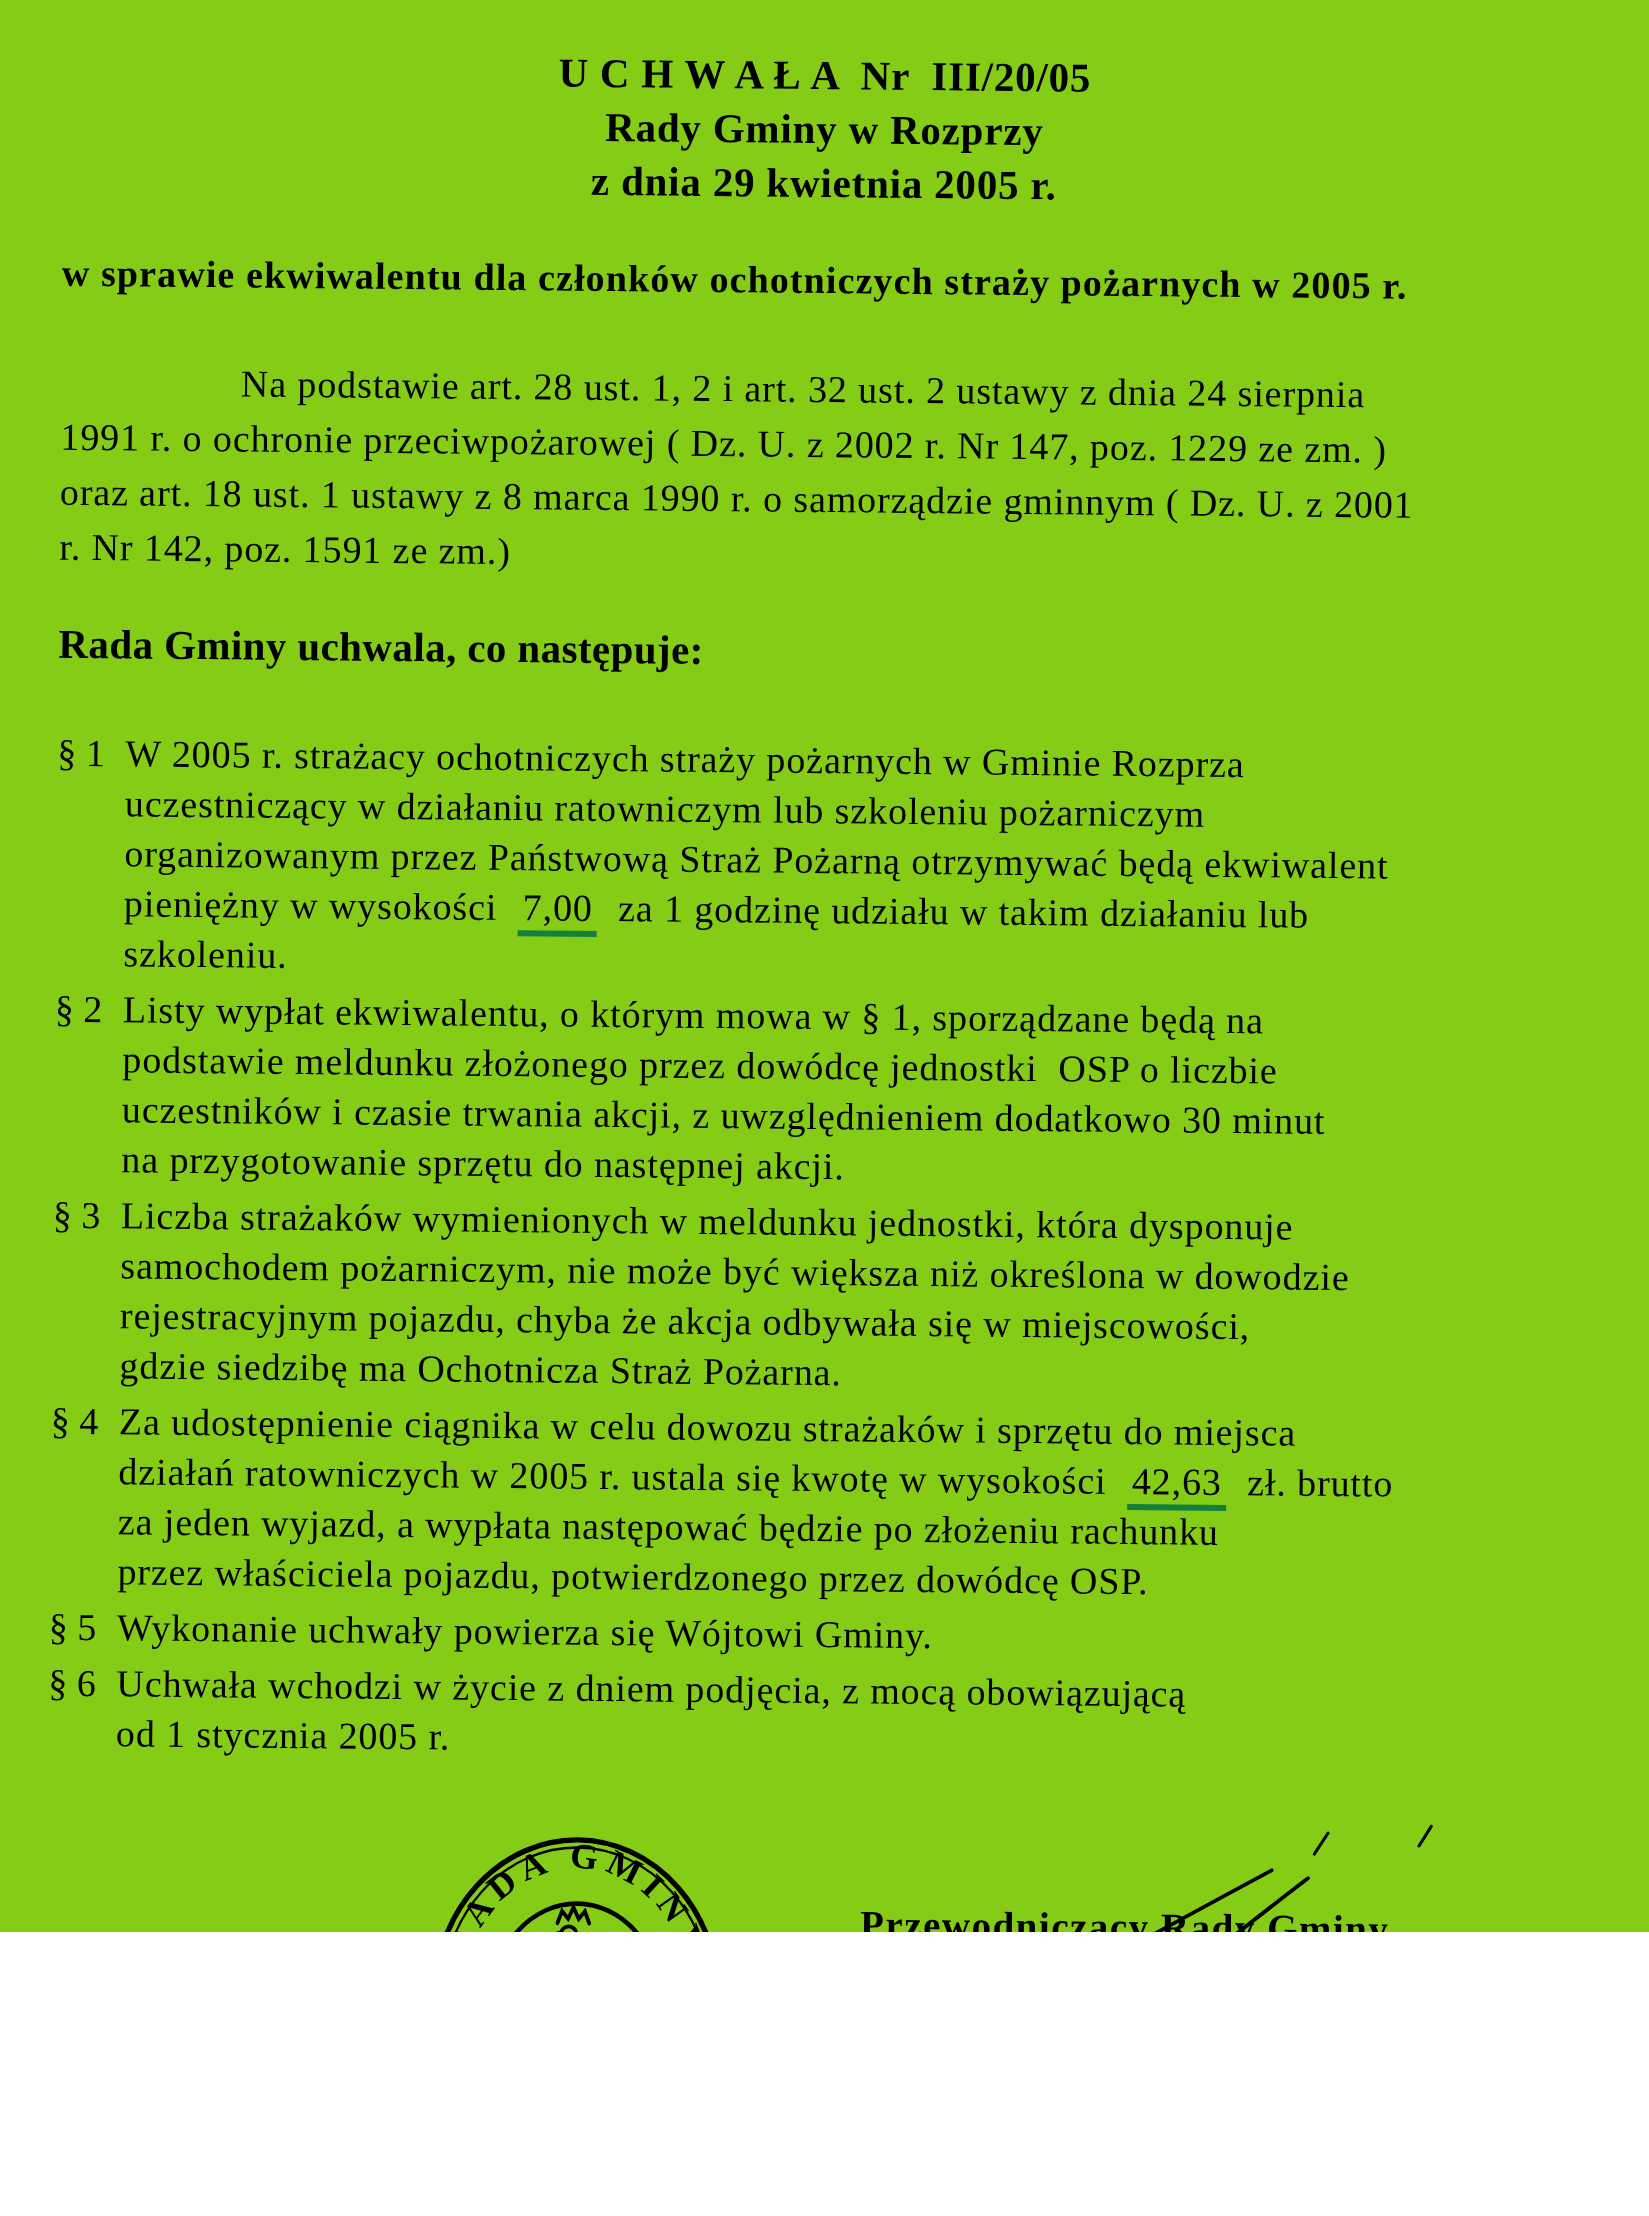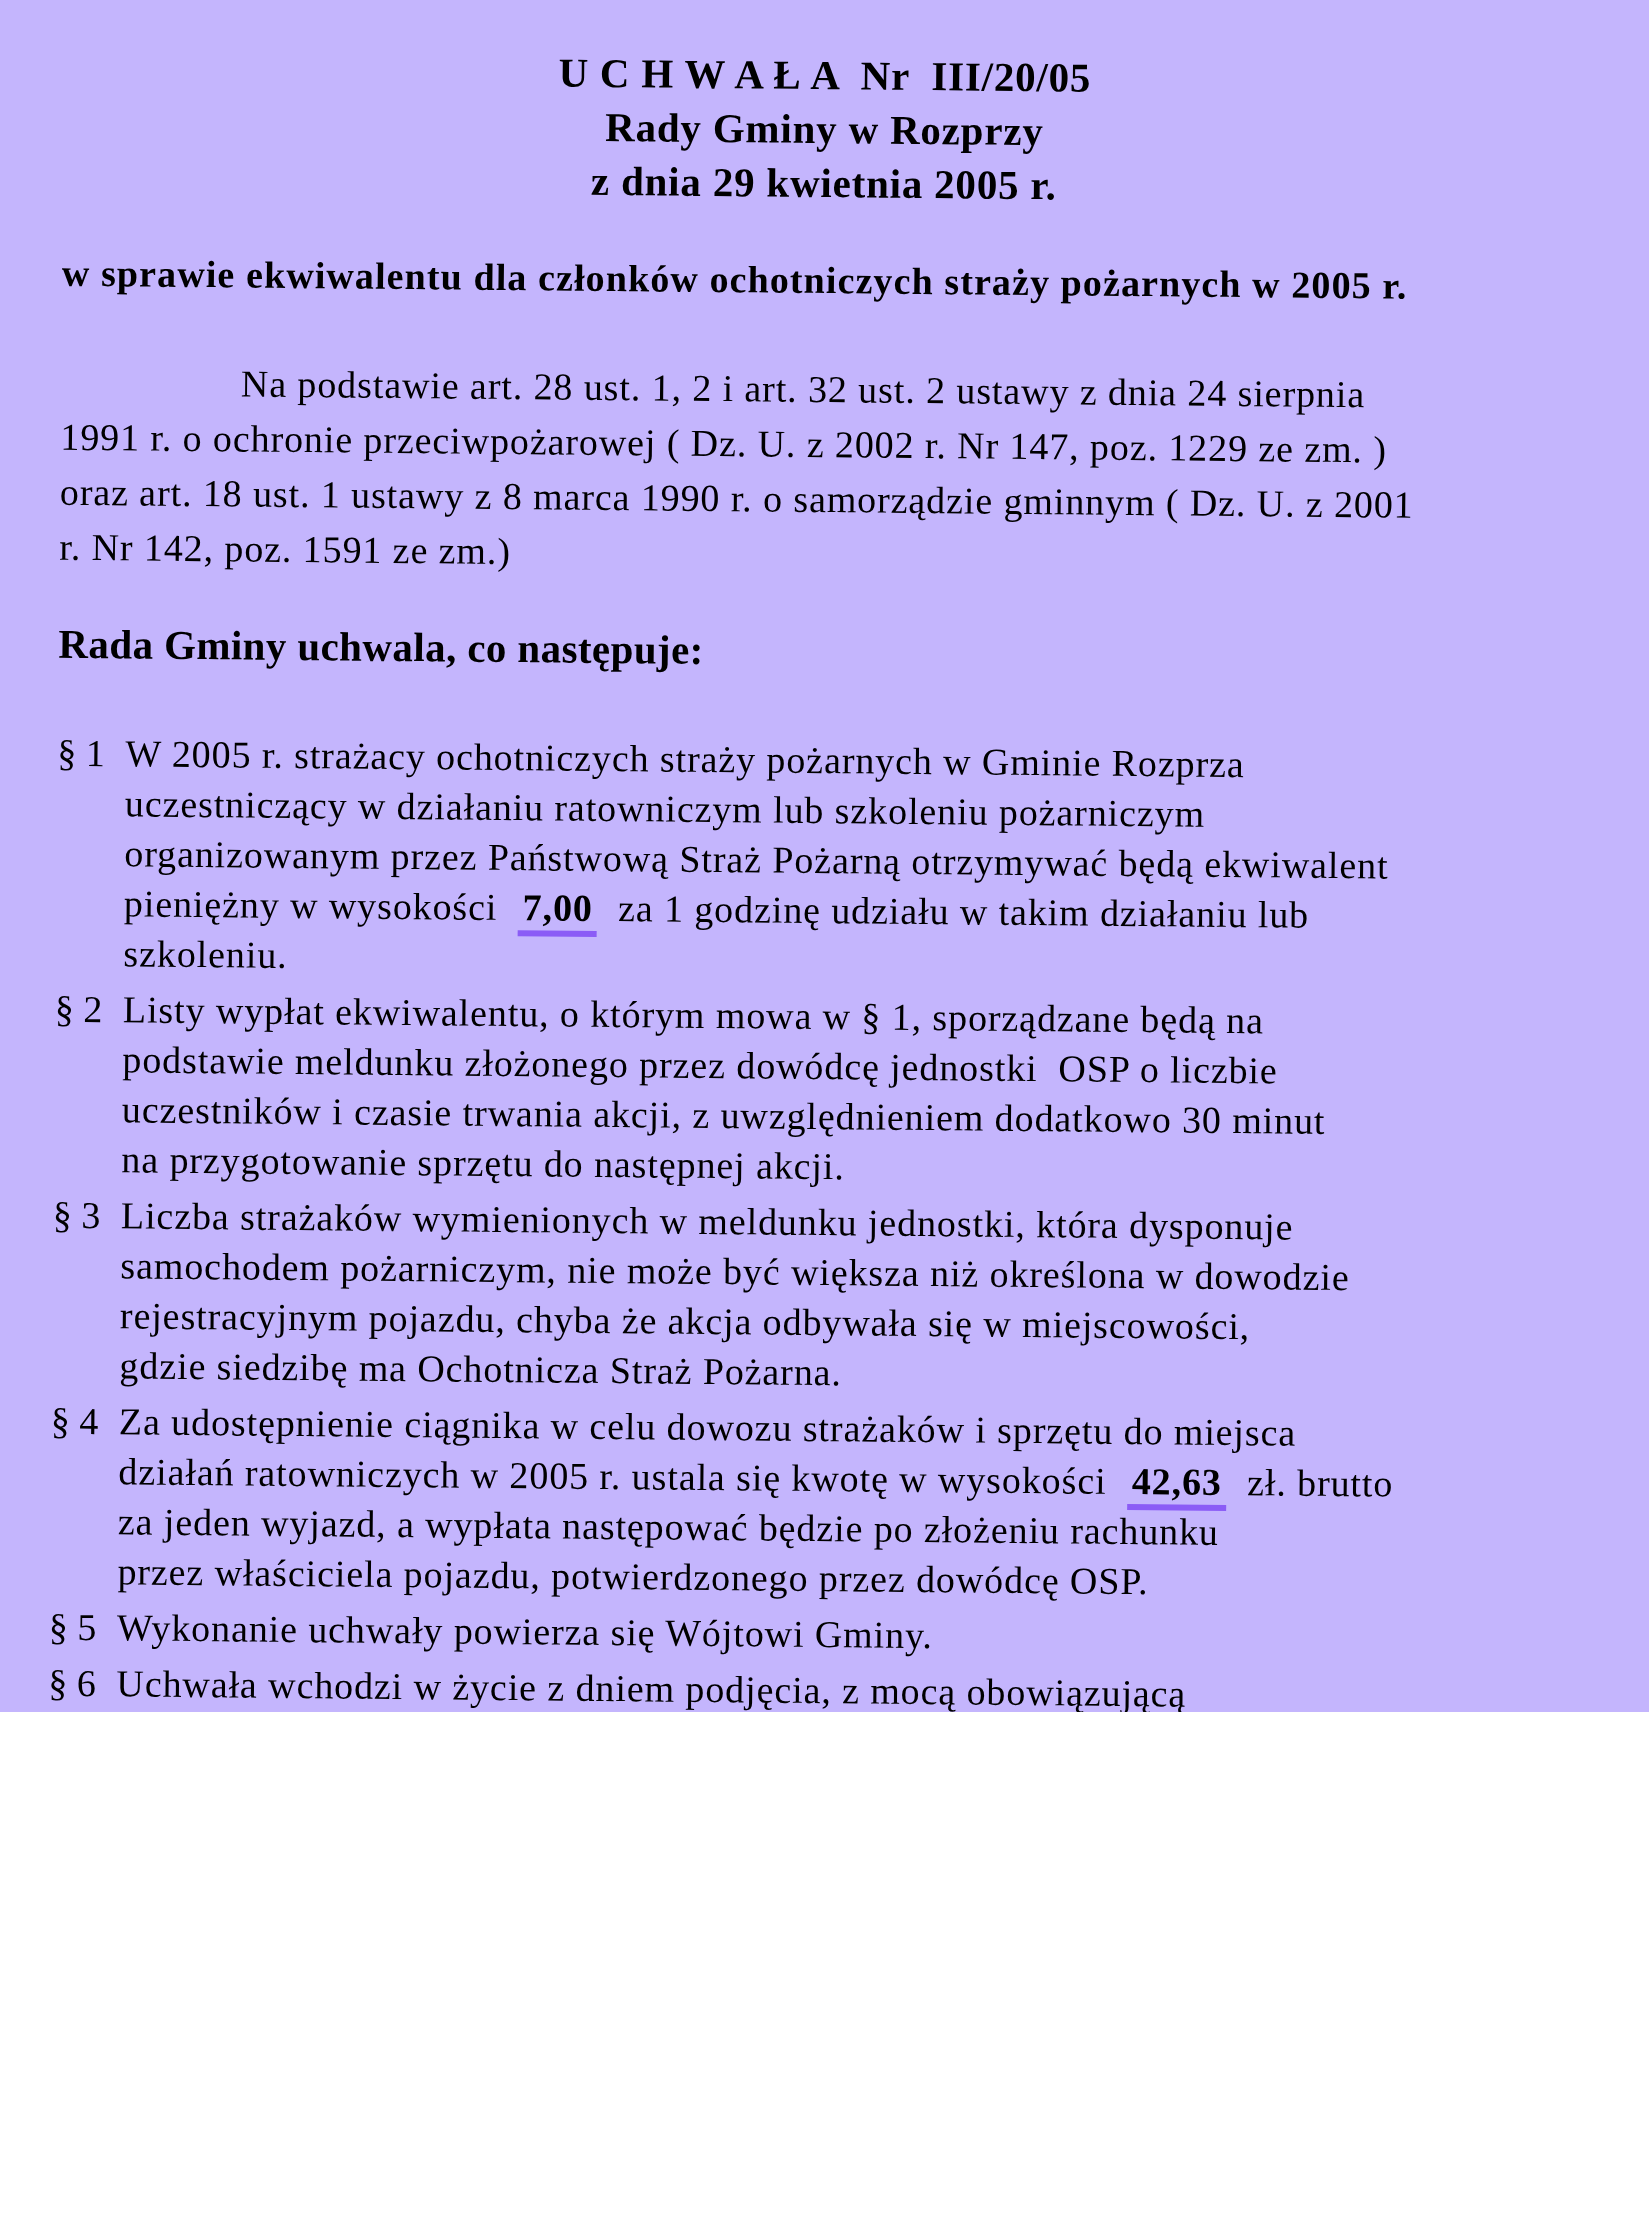--- a/index.html
+++ b/index.html
@@ -1,17 +1,17 @@
 <!DOCTYPE html>
 <html style="font-size:12px"><head>
 <meta charset="utf-8">
 <style>
   html,body { margin:0; padding:0; background:#fff; }
   .page {
-    position:relative; width:1650px; height:1712px; background:#c4b5fd;
+    position:relative; width:1650px; height:1932px; background:#84cc16;
     color:#000; font-family:"Liberation Serif", serif; overflow:hidden;
   }
   .rot { position:absolute; inset:0; transform:rotate(0.55deg); transform-origin:91px 61px; }
 
   .title-block { position:absolute; top:41px; left:0; width:1650px; text-align:center;
     font-weight:bold; font-size:41px; line-height:54px; }
   .title-line { white-space:pre; letter-spacing:0.8px; }
 
   .subject { position:absolute; top:251px; left:64px; font-size:38px; font-weight:bold;
     letter-spacing:1.1px; white-space:pre; }
@@ -21,21 +21,21 @@
   .legal-line.indent { padding-left:180px; }
 
   .enacting { position:absolute; top:620px; left:64px; font-size:41px; font-weight:bold;
     letter-spacing:0.4px; white-space:pre; }
 
   .sections { position:absolute; top:728px; left:64px; }
   .section { display:flex; margin-bottom:6px; }
   .marker { width:68px; flex:none; font-size:38px; line-height:50px; white-space:pre; }
   .slines { flex:none; }
   .line { white-space:pre; font-size:38px; line-height:50px; letter-spacing:0.9px; }
-  .amount { font-weight:bold; border-bottom:6px solid #8b5cf6; padding:0 4.5px 1.5px 4.5px; }
+  .amount { font-weight:normal; border-bottom:6px solid #15803d; padding:0 4.5px 1.5px 4.5px; }
 
   .sig-role { position:absolute; left:878px; top:1894px; font-size:39px; font-weight:bold;
     letter-spacing:1.5px; white-space:pre; }
   .sig-name { position:absolute; left:957px; top:2020px; font-size:41px; font-weight:bold;
     font-style:italic; letter-spacing:0.8px; white-space:pre; }
 
   .stamp { position:absolute; left:444px; top:1826px; }
   .strokes { position:absolute; left:0; top:0; pointer-events:none; }
 </style>
 </head>

